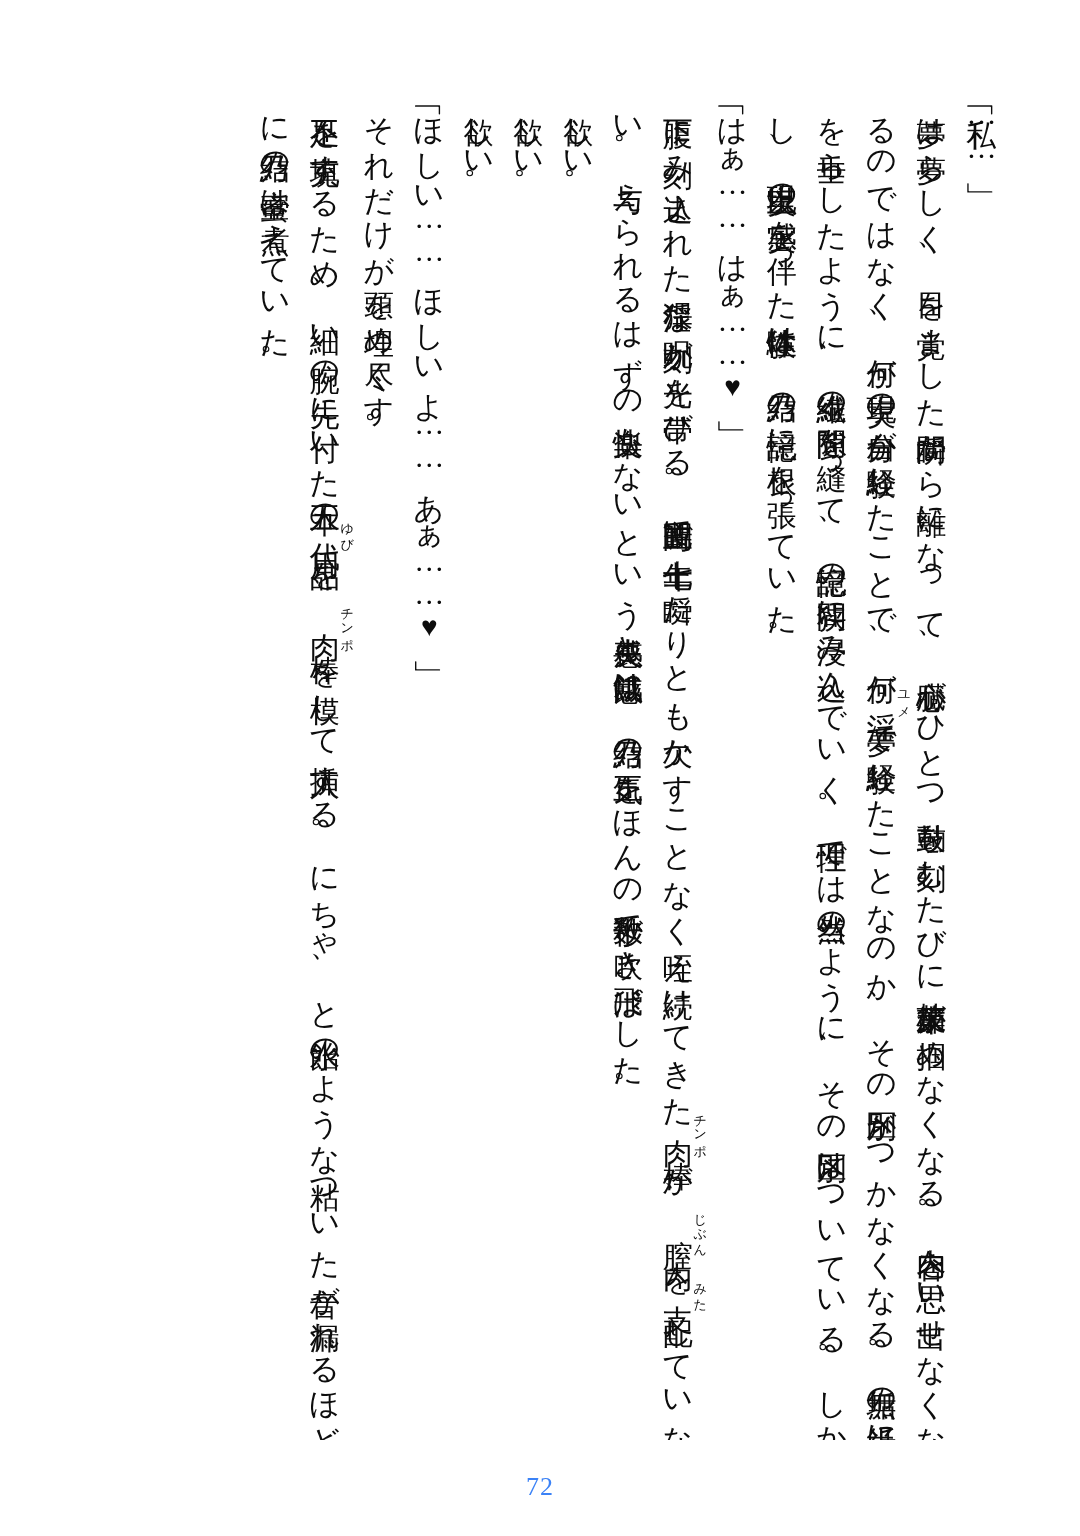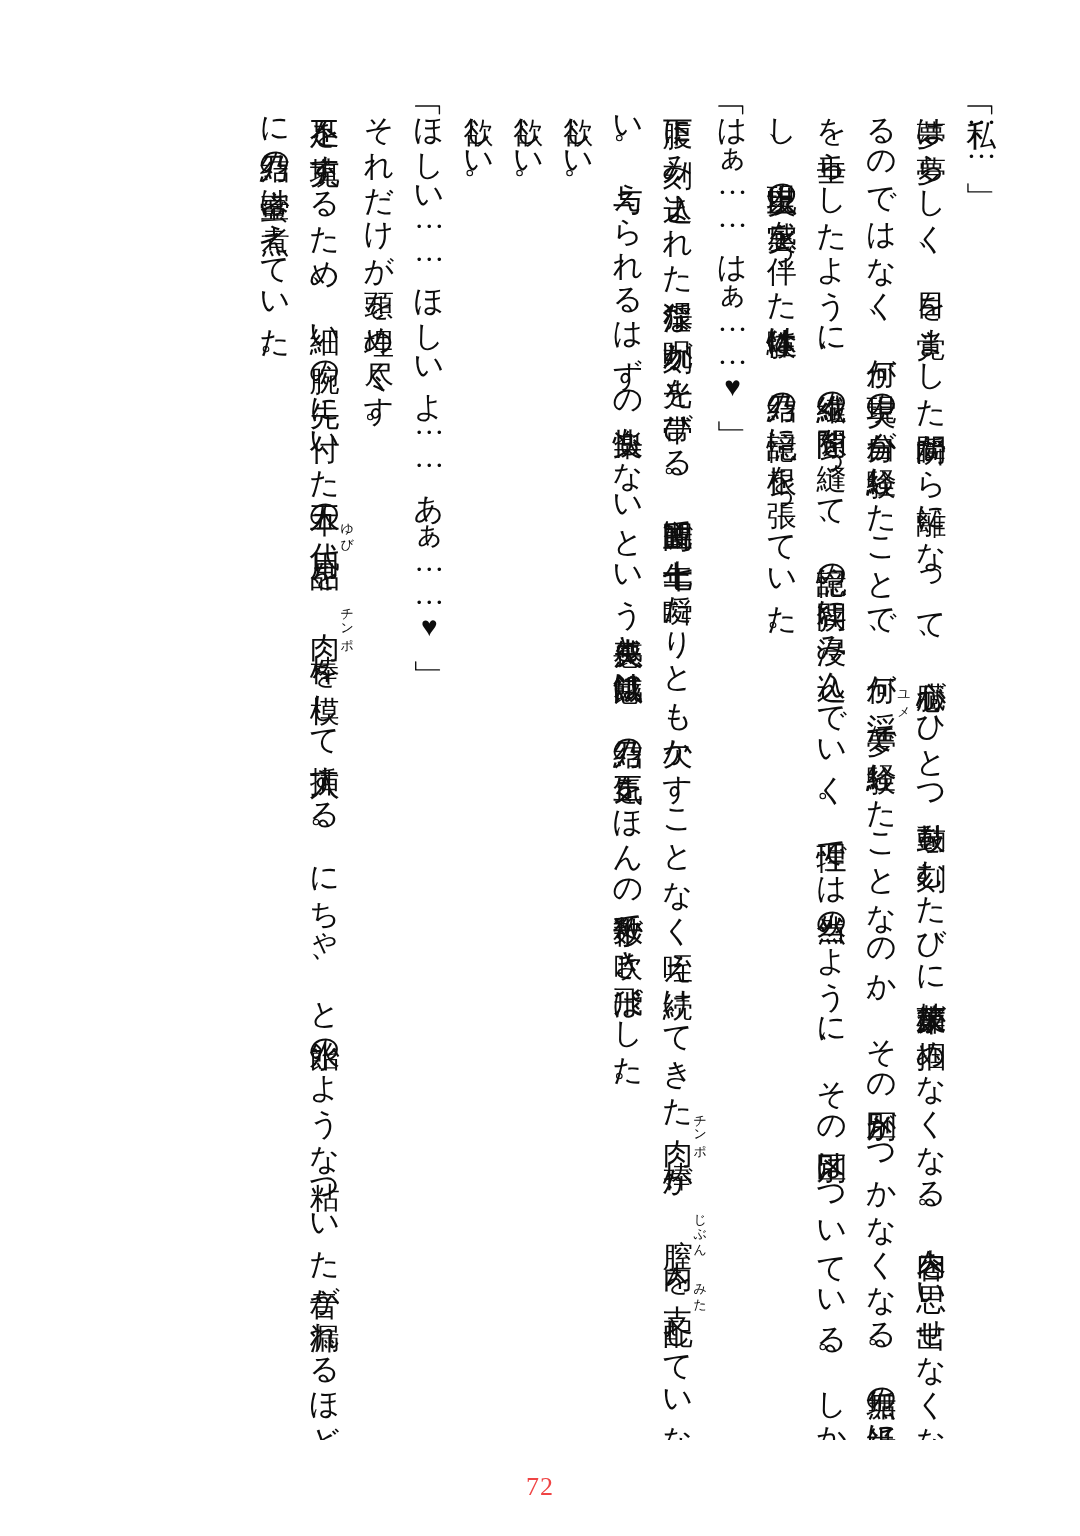--- a/index.html
+++ b/index.html
@@ -55,21 +55,21 @@
     font-size: 28px;
   }
   .page-number {
     position: absolute;
     bottom: 34px;
     left: 0;
     right: 0;
     text-align: center;
     font-size: 26px;
     font-family: "Liberation Serif", "DejaVu Serif", serif;
-    color: #ef4444;
+    color: #3b82f6;
     letter-spacing: 1px;
   }
 </style>
 </head>
 <body>
 
 <div class="page">
 
   <div class="text-body">
 

